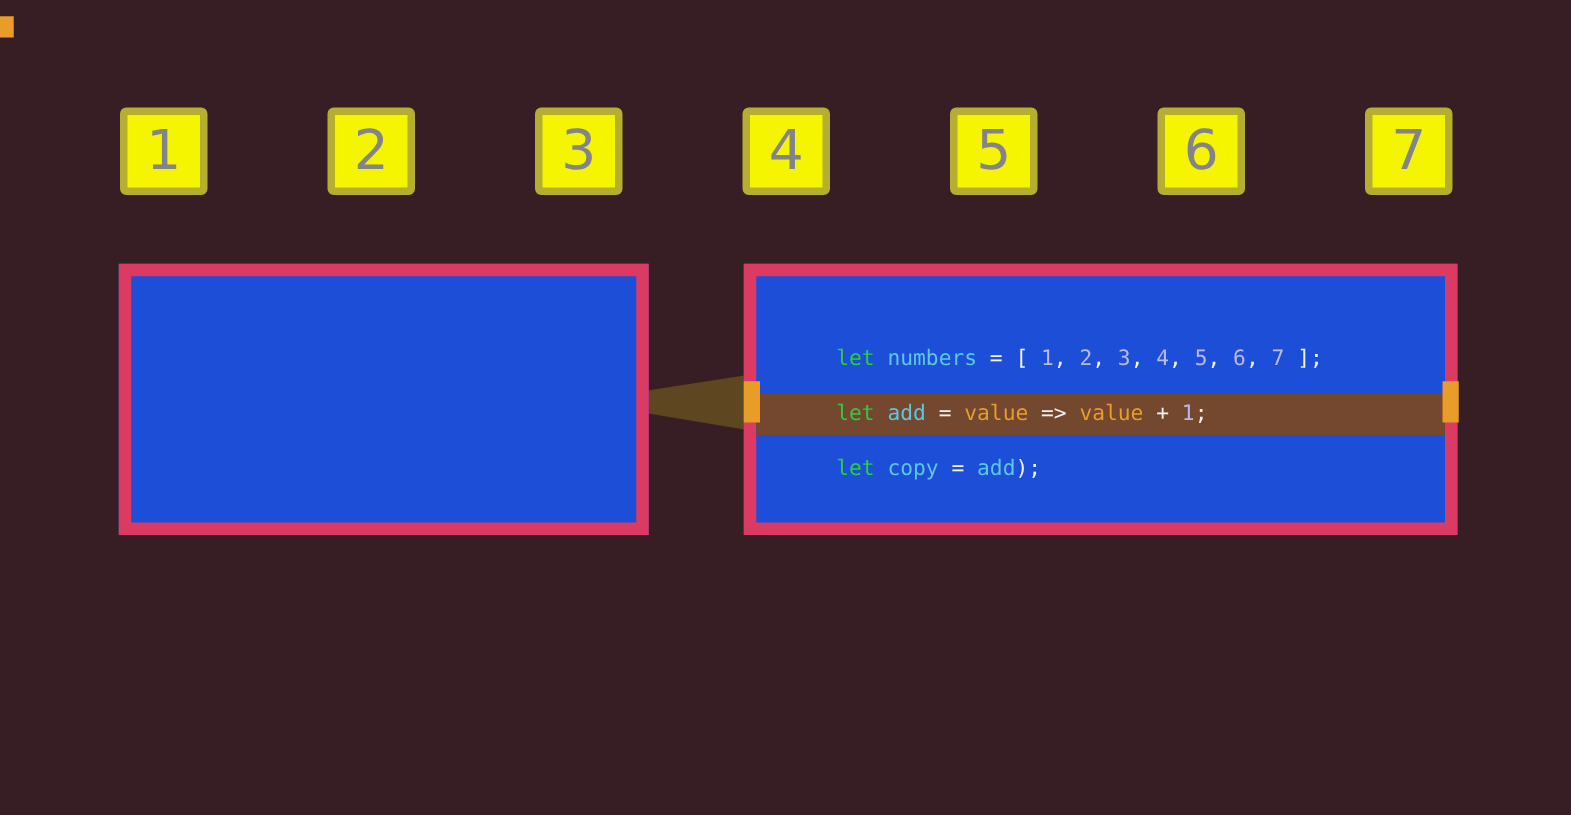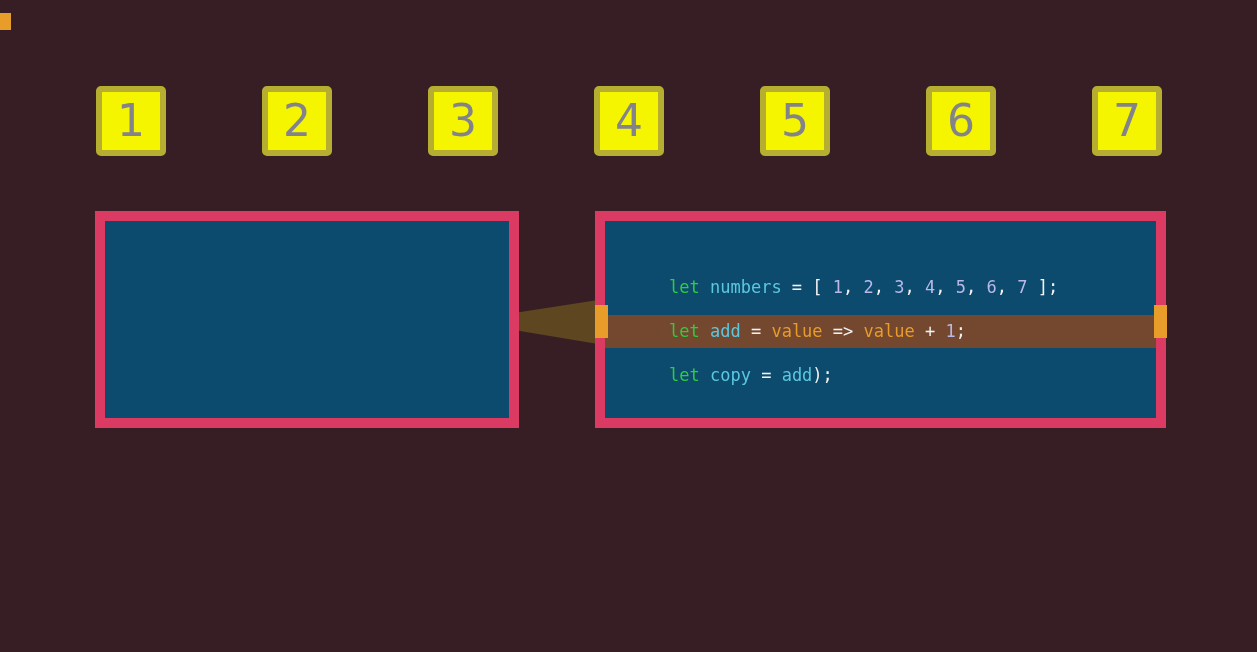--- a/index.html
+++ b/index.html
@@ -50,21 +50,21 @@
     line-height: 44px;
     font-weight: 400;
     color: #83838b;
     user-select: none;
   }
 
   
   .panel {
     position: absolute;
     box-sizing: border-box;
-    background: #0c4a6e;
+    background: #1d4ed8;
     border: 10px solid #db3b63;
   }
   #output-panel {
     left: 95px;
     top: 211px;
     width: 424px;
     height: 217px;
   }
   #code-panel {
     left: 595px;

